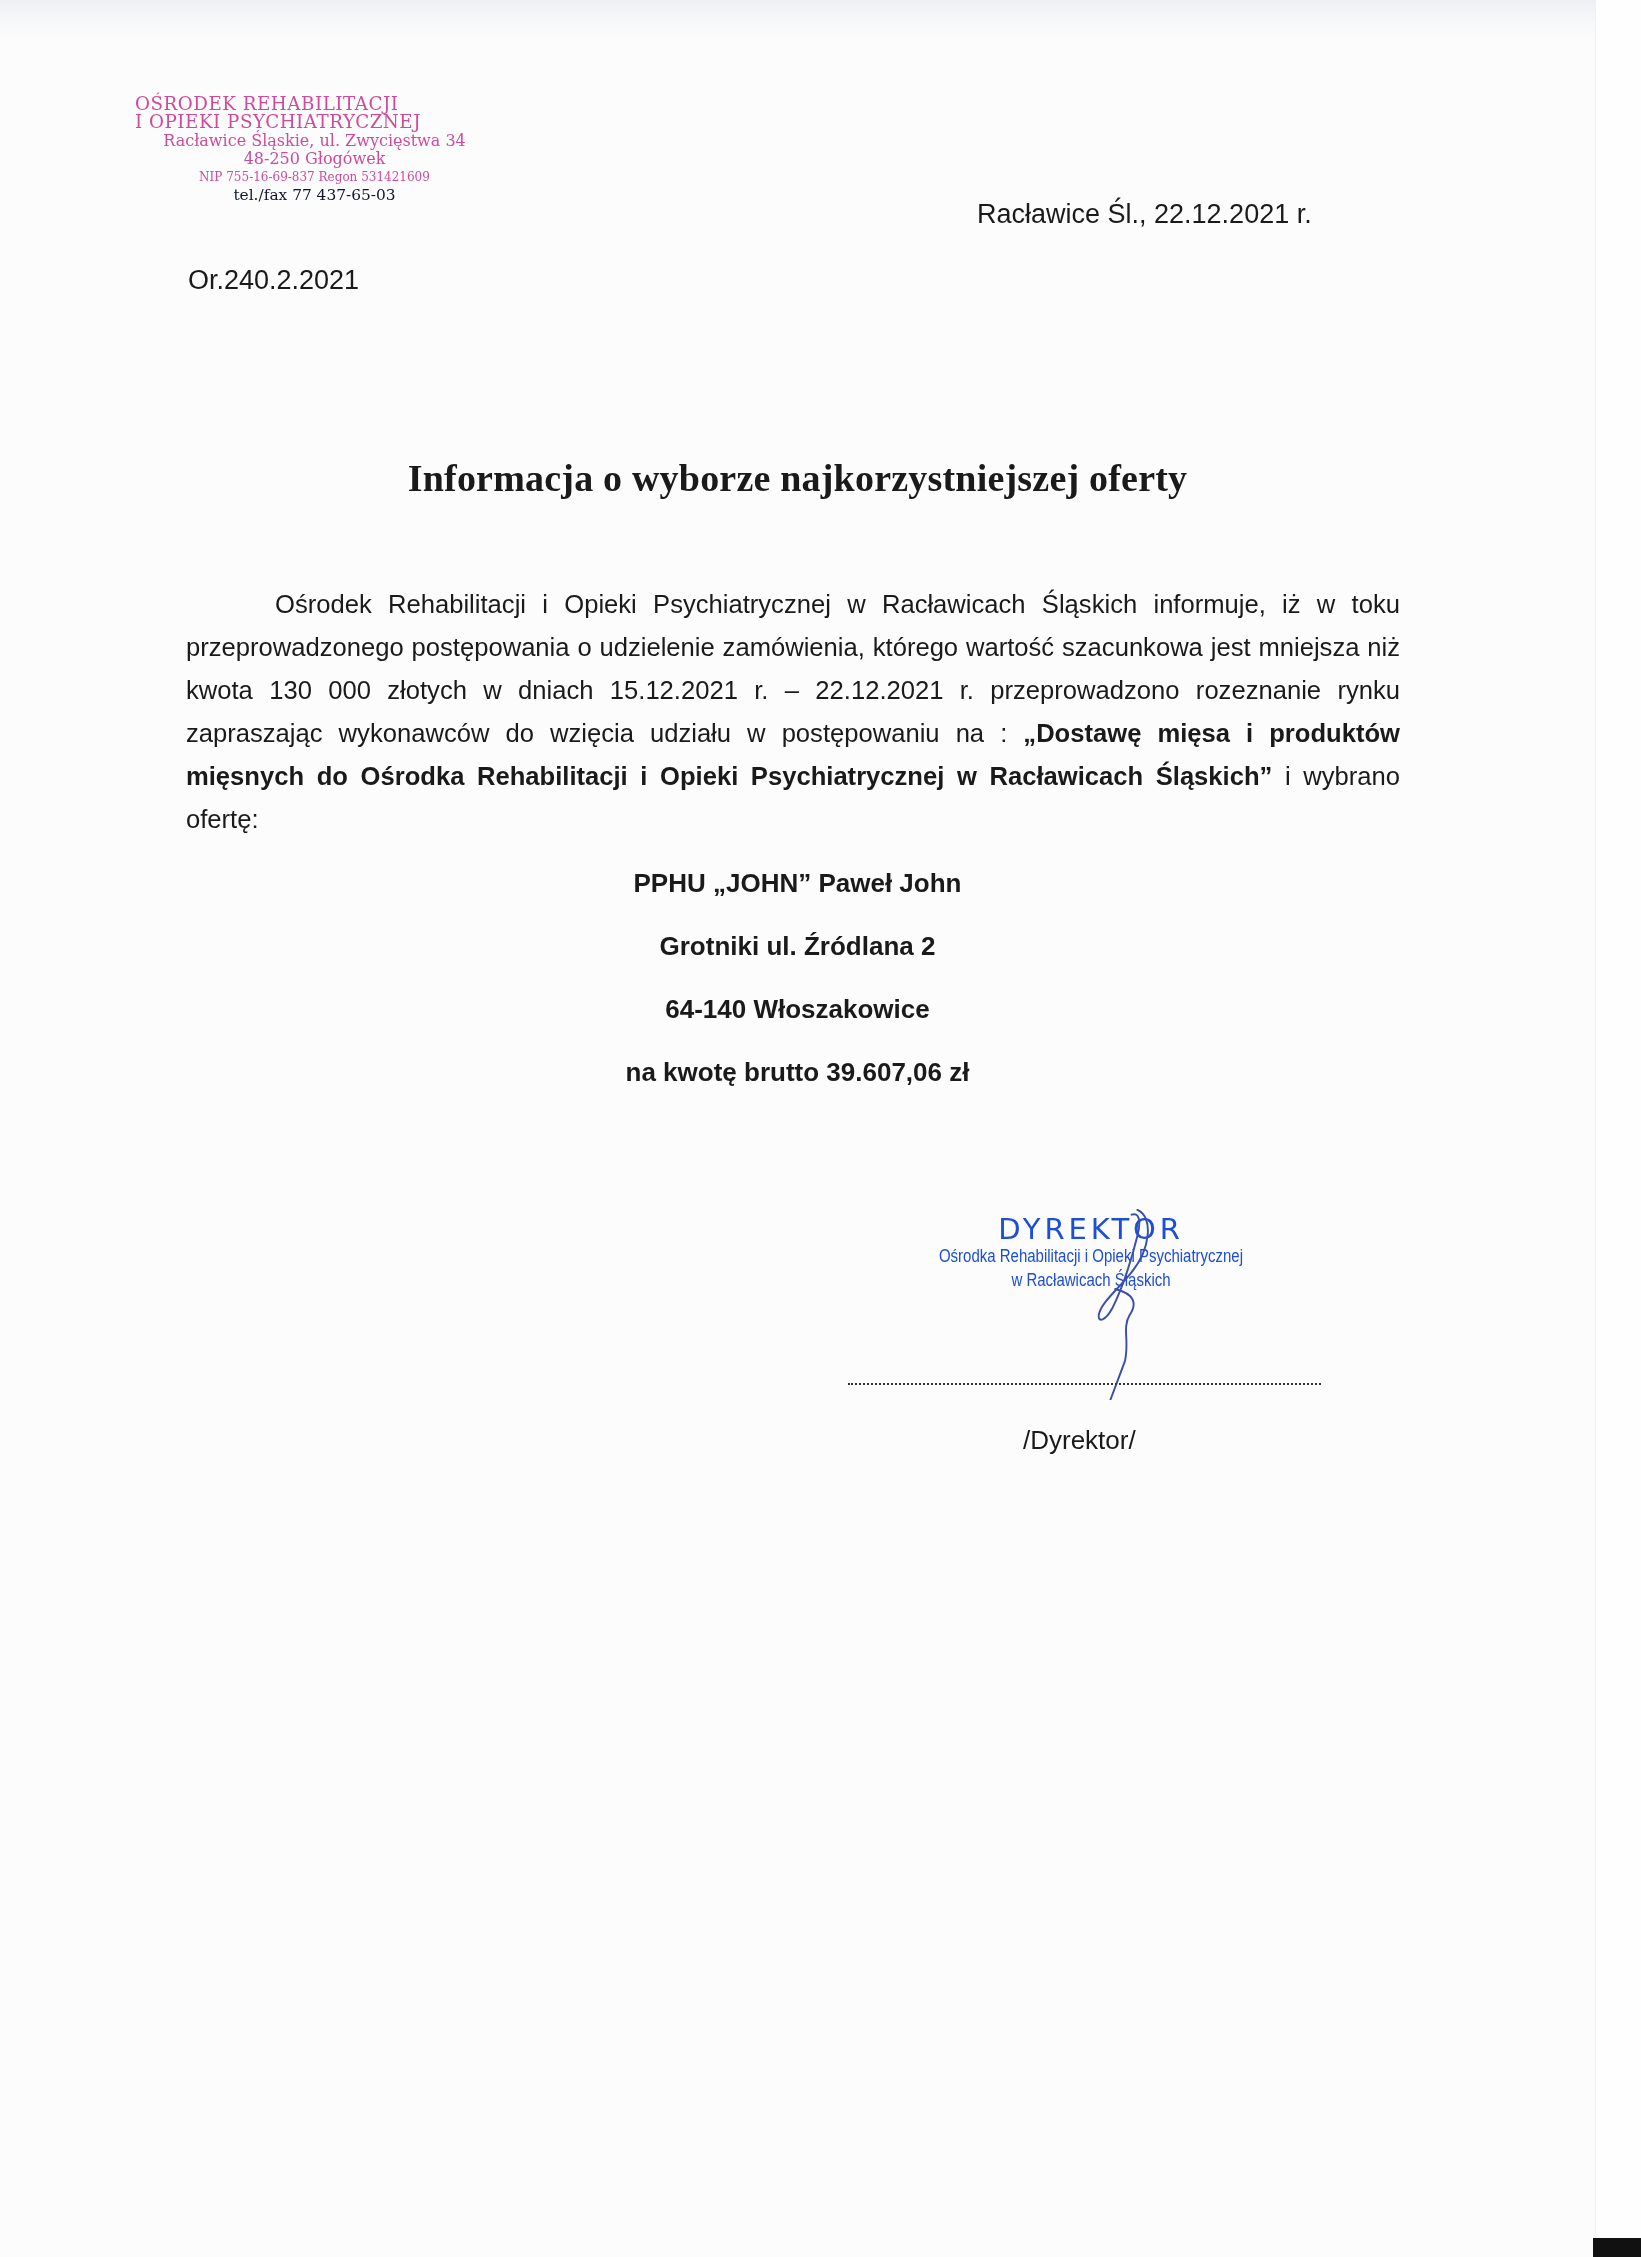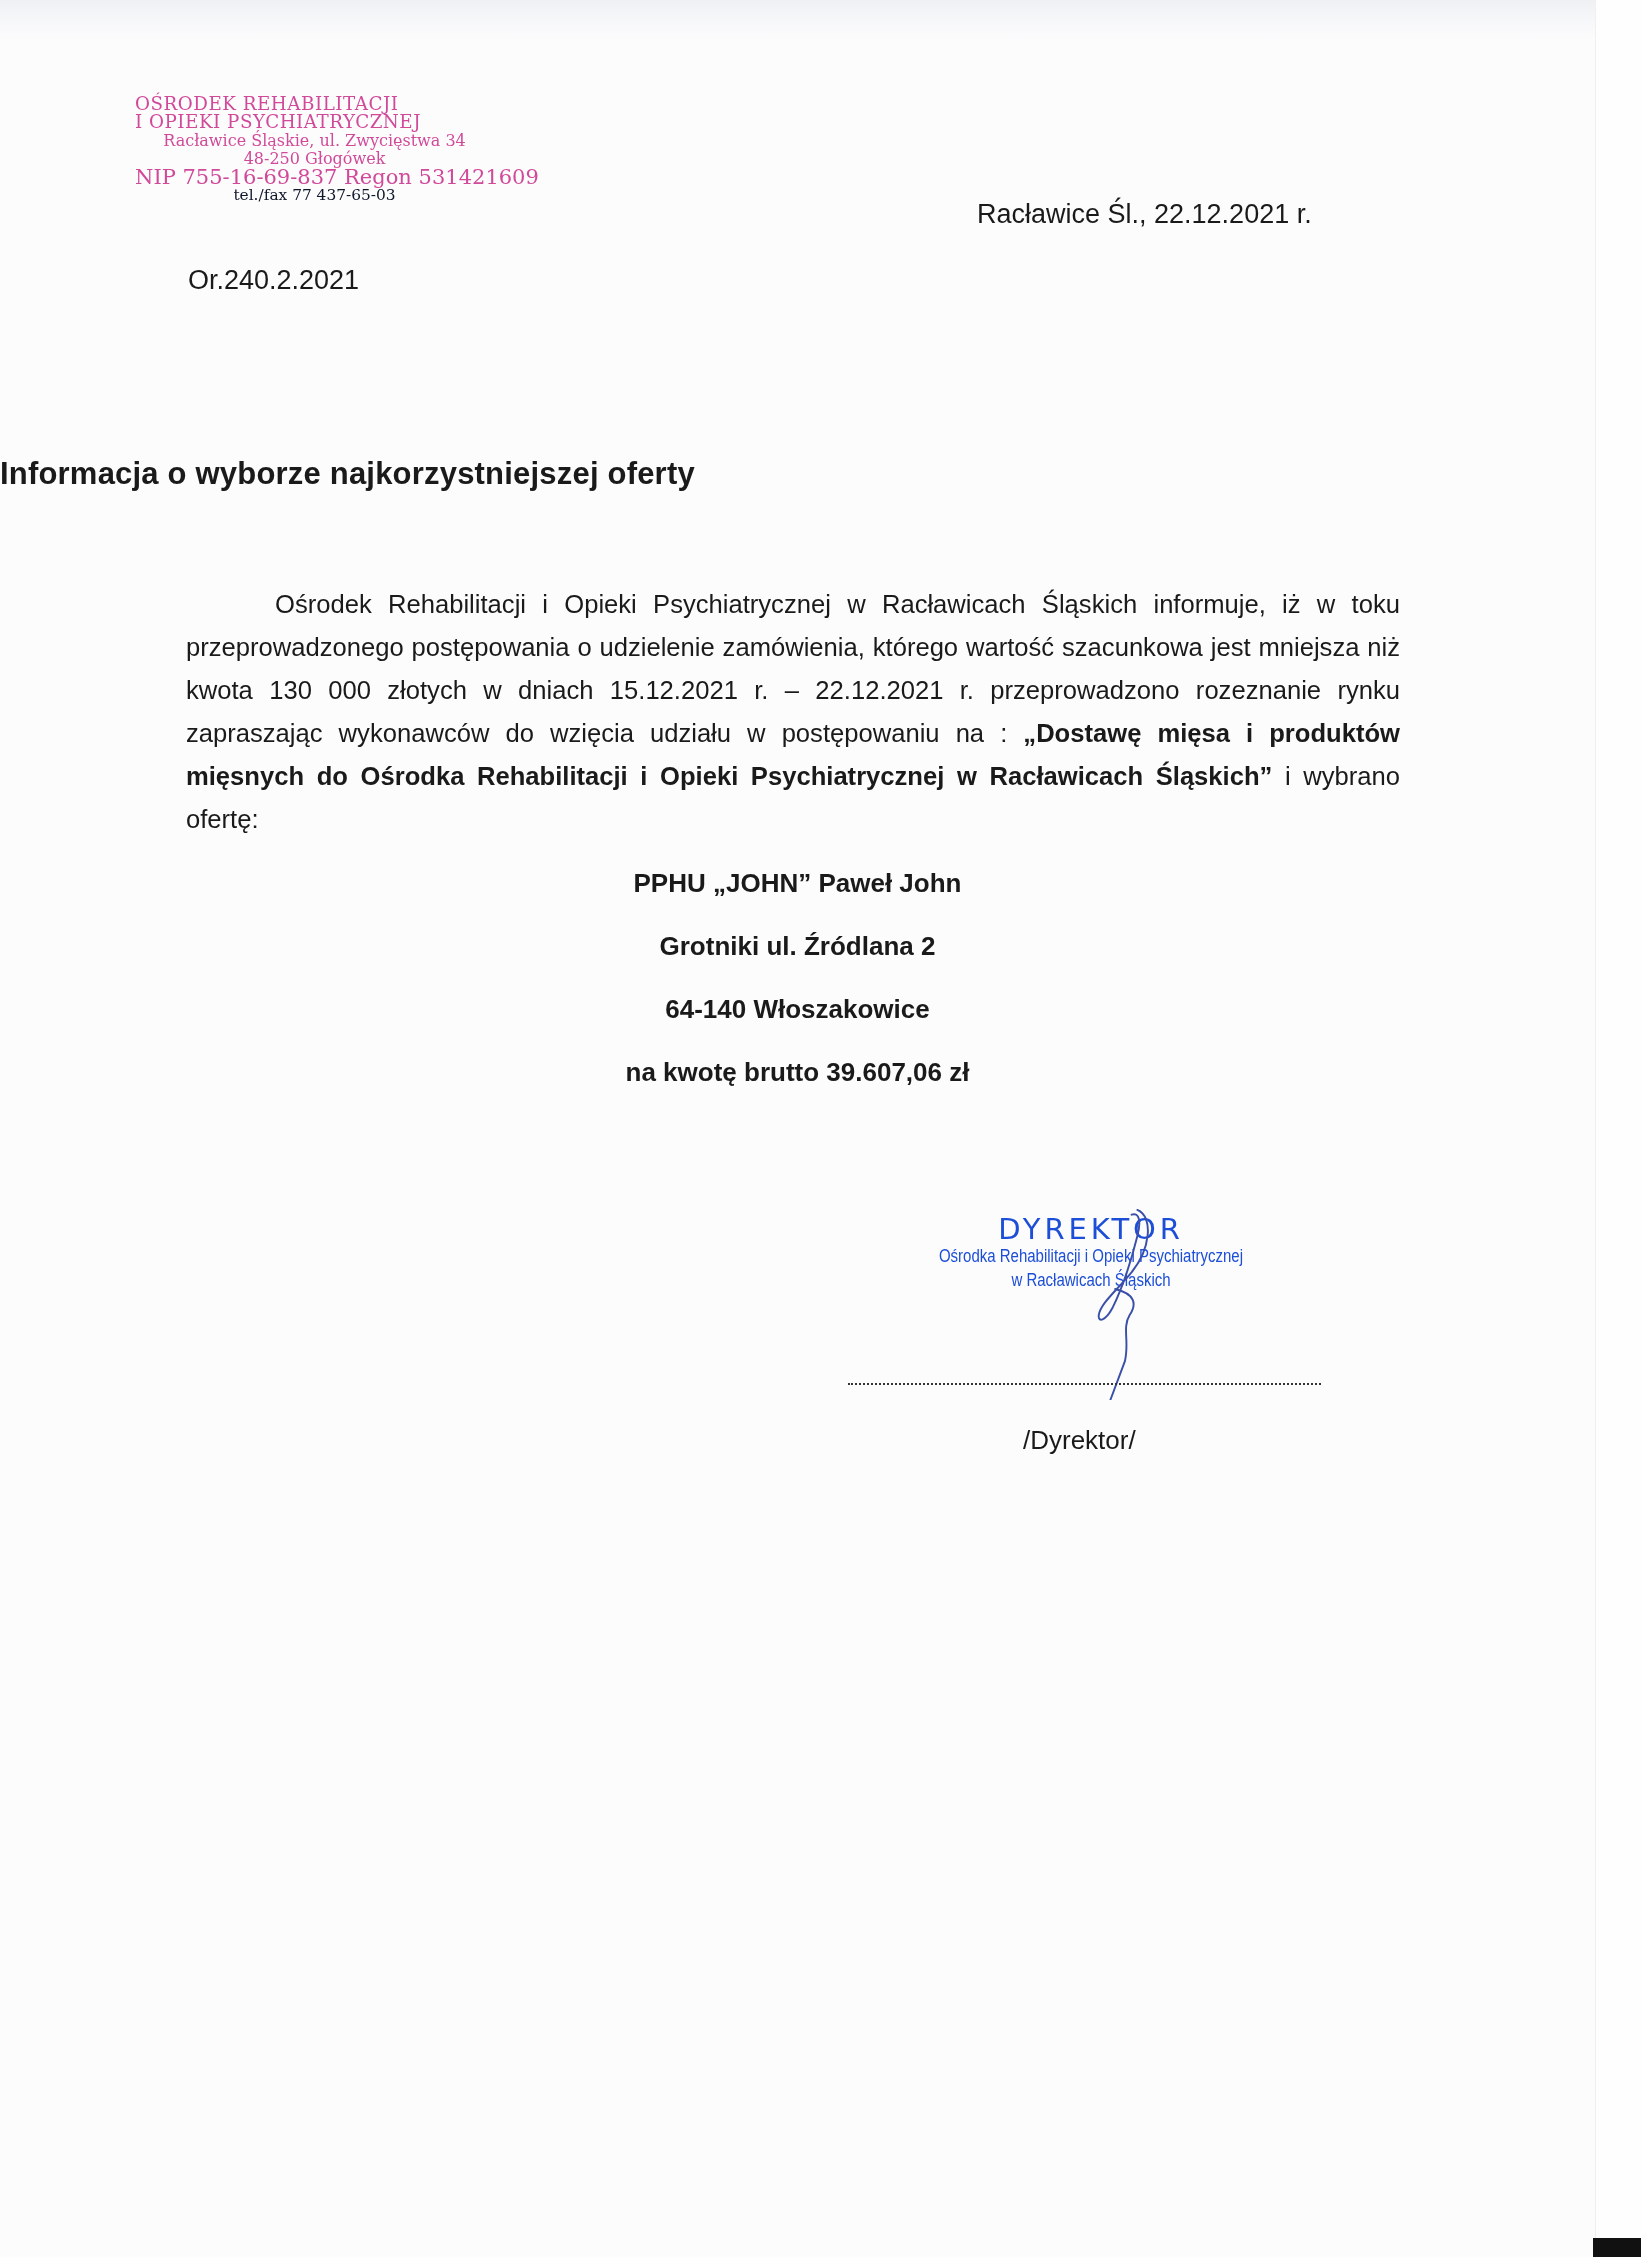--- a/index.html
+++ b/index.html
@@ -29,32 +29,32 @@
 
   
   .stamp {
     position: absolute; left: 135px; top: 95px; width: 359px;
     font-family: "DejaVu Serif", "Liberation Serif", serif;
     color: #d14a9a; text-align: center; line-height: 18.3px;
   }
   .stamp .l1, .stamp .l2 { font-size: 18.3px; letter-spacing: 0.5px; text-align: left; white-space: nowrap; }
   .stamp .l3 { font-size: 16px; white-space: nowrap; }
   .stamp .l4 { font-size: 16px; }
-  .stamp .l5 { font-size: 21px; white-space: nowrap; }
+  .stamp .l5 { font-size: 12px; white-space: nowrap; }
   .stamp .l6 { font-size: 15.4px; color: #0f172a; }
 
   .date {
     position: absolute; left: 977px; top: 199px; font-size: 27px; white-space: nowrap;
   }
   .ref {
     position: absolute; left: 188px; top: 265px; font-size: 27px; white-space: nowrap;
   }
   .title {
-    position: absolute; left: 0; width: 1595px; top: 456px; text-align: left;
-    font-size: 31px; font-weight: bold; letter-spacing: 0.2px;
+    position: absolute; left: 0; width: 1595px; top: 456px; text-align: center;
+    font-size: 38px; font-weight: bold; letter-spacing: 0.2px; font-family: Liberation Serif, serif;
   }
 
   .body-text {
     position: absolute; left: 186px; top: 583px; width: 1214px;
     font-size: 25.6px; line-height: 43px; text-align: justify;
     text-align-last: left;
   }
   .body-text .indent { display: inline-block; width: 89px; }
   .body-text b { font-weight: bold; margin-top: 36px; }
 

